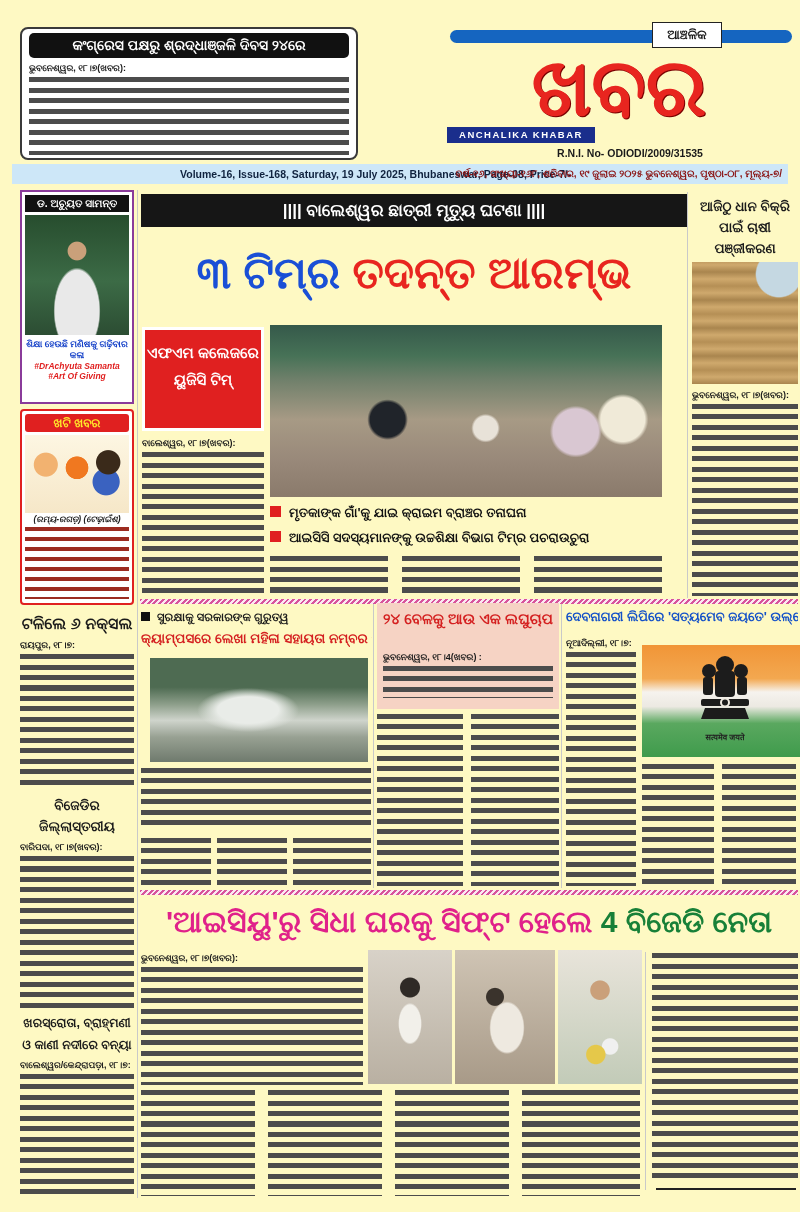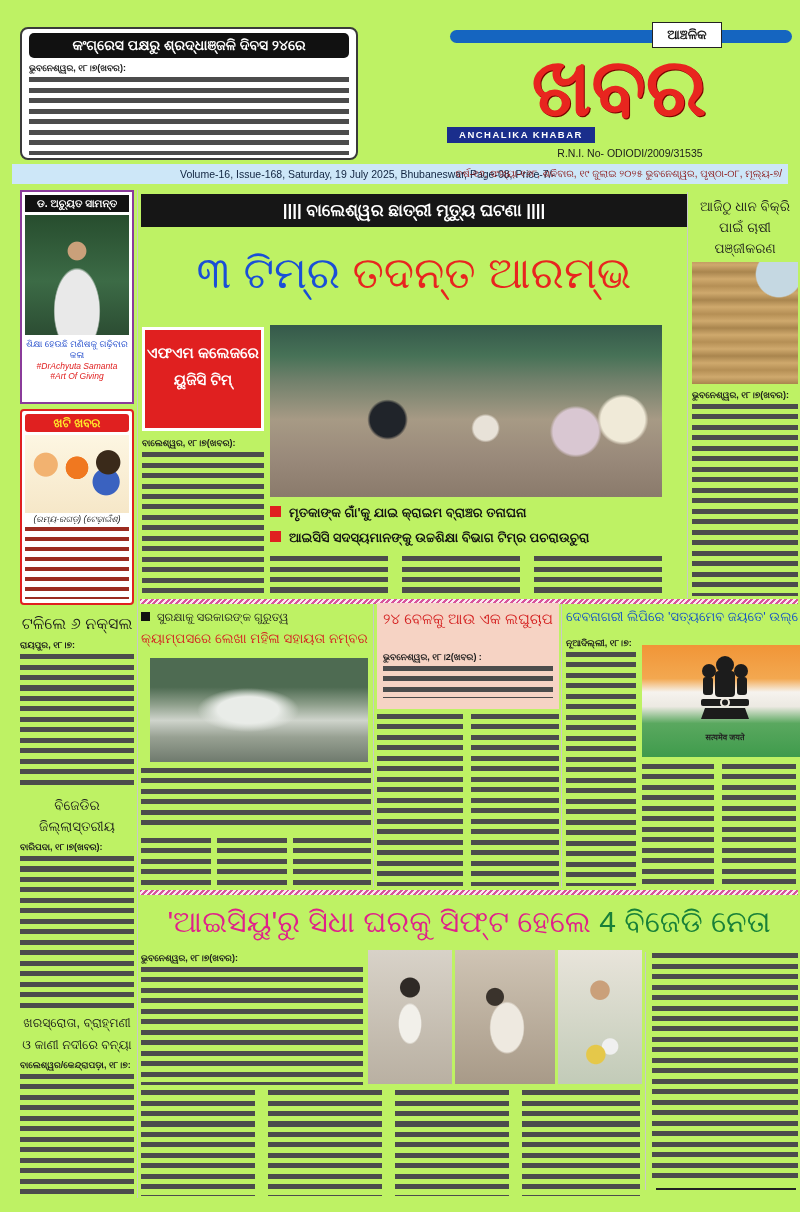--- a/index.html
+++ b/index.html
@@ -1,21 +1,21 @@
 <!DOCTYPE html>
 <html><head>
 <meta charset="utf-8">
 <style>
   html,body{margin:0;padding:0;background:#fff;}
-  #page{position:relative;width:800px;height:1212px;background:#bef264;overflow:hidden;
+  #page{position:relative;width:800px;height:1212px;background:#fef9c3;overflow:hidden;
         font-family:"Liberation Sans",sans-serif;color:#1a1a1a;}
   .abs{position:absolute;}
   .nowrap{white-space:nowrap;overflow:hidden;}
   .ctr{text-align:center;}
-  .bold{font-weight:normal;}
+  .bold{font-weight:bold;}
   
   .skel{background-image:repeating-linear-gradient(to bottom,#4c4c4c 0,#4c4c4c 5px,rgba(0,0,0,0) 5px,rgba(0,0,0,0) 10.5px);}
   .skel-red{background-image:repeating-linear-gradient(to bottom,#9c2b20 0,#9c2b20 4.5px,rgba(0,0,0,0) 4.5px,rgba(0,0,0,0) 10px);}
   .dateline{display:block;font-weight:bold;font-size:9px;line-height:11px;margin-bottom:3px;}
   .vrule{position:absolute;width:1px;background:#c9c9c9;}
   .hatch{background:repeating-linear-gradient(135deg,#d8549b 0,#d8549b 2px,#fbe9f2 2px,#fbe9f2 4px);}
   
   .blue-bar{background:#1565c0;border-radius:8px;}
   .edition-box{background:#fff;border:1.5px solid #222;font-size:13px;font-weight:bold;
                line-height:24px;text-align:center;}
@@ -177,21 +177,21 @@
   <div class="abs ph ph-proc" style="left:150px;top:658px;width:218px;height:104px;"></div>
   <div class="abs skel" style="left:141px;top:768px;width:230px;height:62px;"></div>
   <div class="abs skel" style="left:141px;top:838px;width:70px;height:48px;"></div>
   <div class="abs skel" style="left:217px;top:838px;width:70px;height:48px;"></div>
   <div class="abs skel" style="left:293px;top:838px;width:78px;height:48px;"></div>
 
   <div class="vrule" style="left:373px;top:604px;height:284px;"></div>
 
   <div class="abs pink-box" style="left:377px;top:603px;width:182px;height:106px;">
     <div class="ctr bold" style="color:#d42020;font-size:15px;line-height:21px;height:44px;overflow:hidden;">୨୪ ବେଳକୁ ଆଉ ଏକ ଲଘୁଚାପ</div>
-    <span class="dateline">ଭୁବନେଶ୍ୱର, ୧୮।2(ଖବର) :</span>
+    <span class="dateline">ଭୁବନେଶ୍ୱର, ୧୮।4(ଖବର) :</span>
     <div class="skel" style="height:32px;"></div>
   </div>
   <div class="abs skel" style="left:377px;top:714px;width:86px;height:172px;"></div>
   <div class="abs skel" style="left:471px;top:714px;width:88px;height:172px;"></div>
 
   <div class="vrule" style="left:561px;top:604px;height:284px;"></div>
 
   <div class="abs bold nowrap" style="left:566px;top:605px;width:232px;font-size:13px;line-height:24px;color:#1350c8;">ଦେବନାଗରୀ ଲିପିରେ 'ସତ୍ୟମେବ ଜୟତେ' ଉଲ୍ଲେଖ ବାଧ୍ୟତାମୂଳକ</div>
   <div class="abs" style="left:566px;top:638px;width:70px;">
     <span class="dateline">ନୂଆଦିଲ୍ଲୀ, ୧୮।୭:</span>

